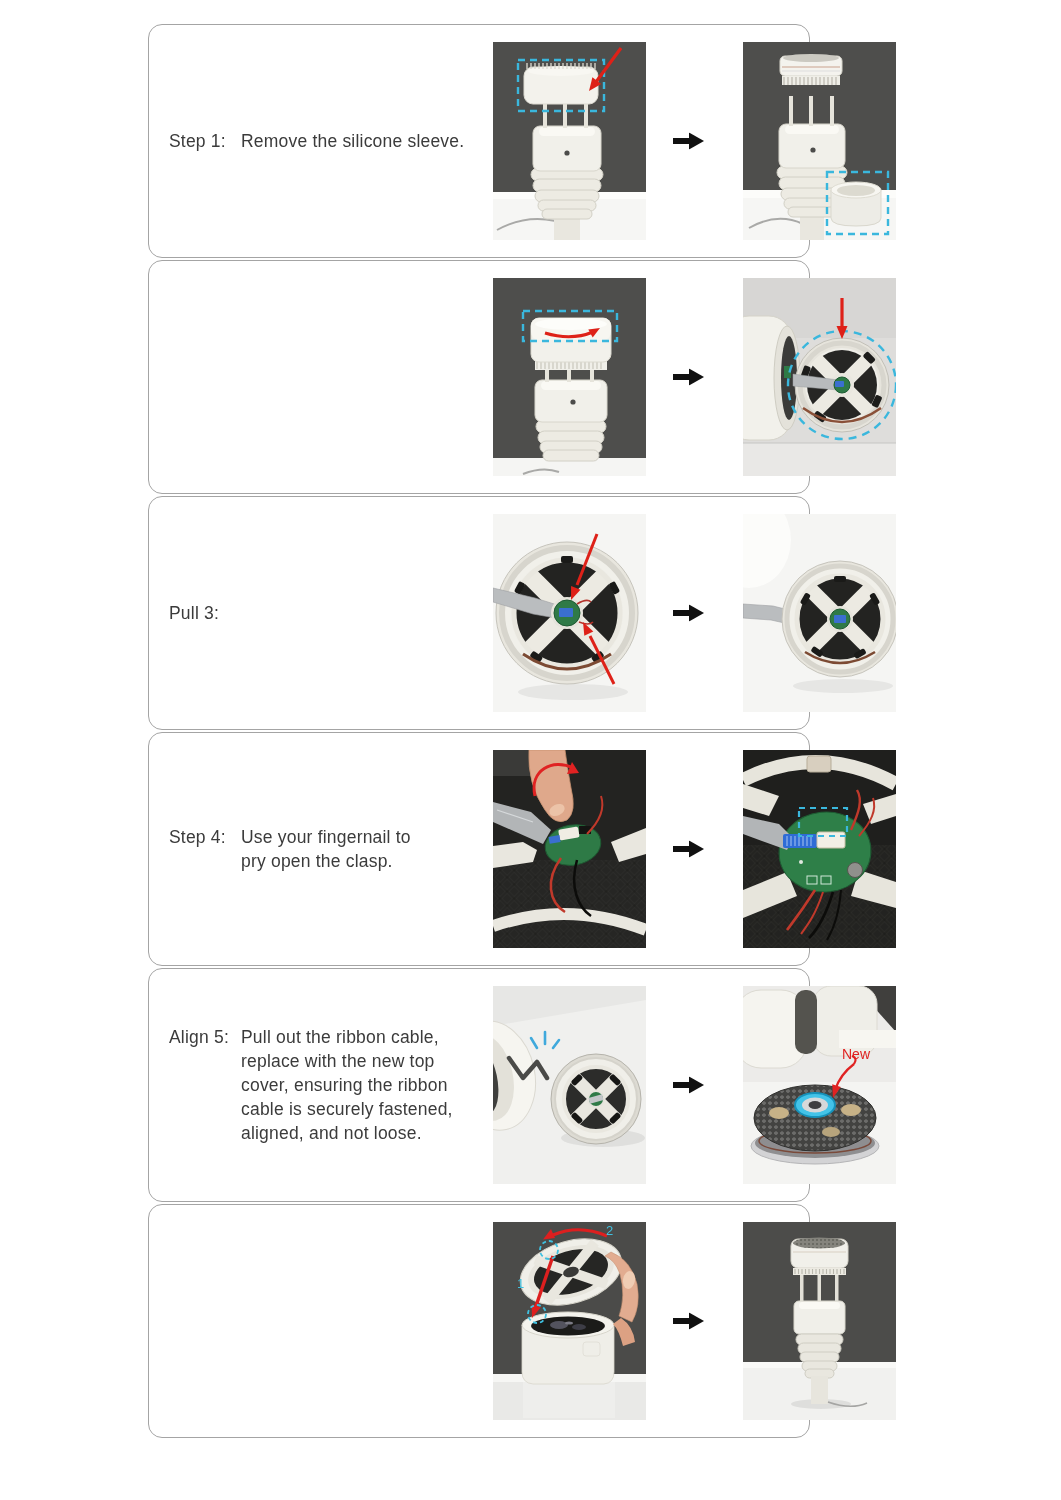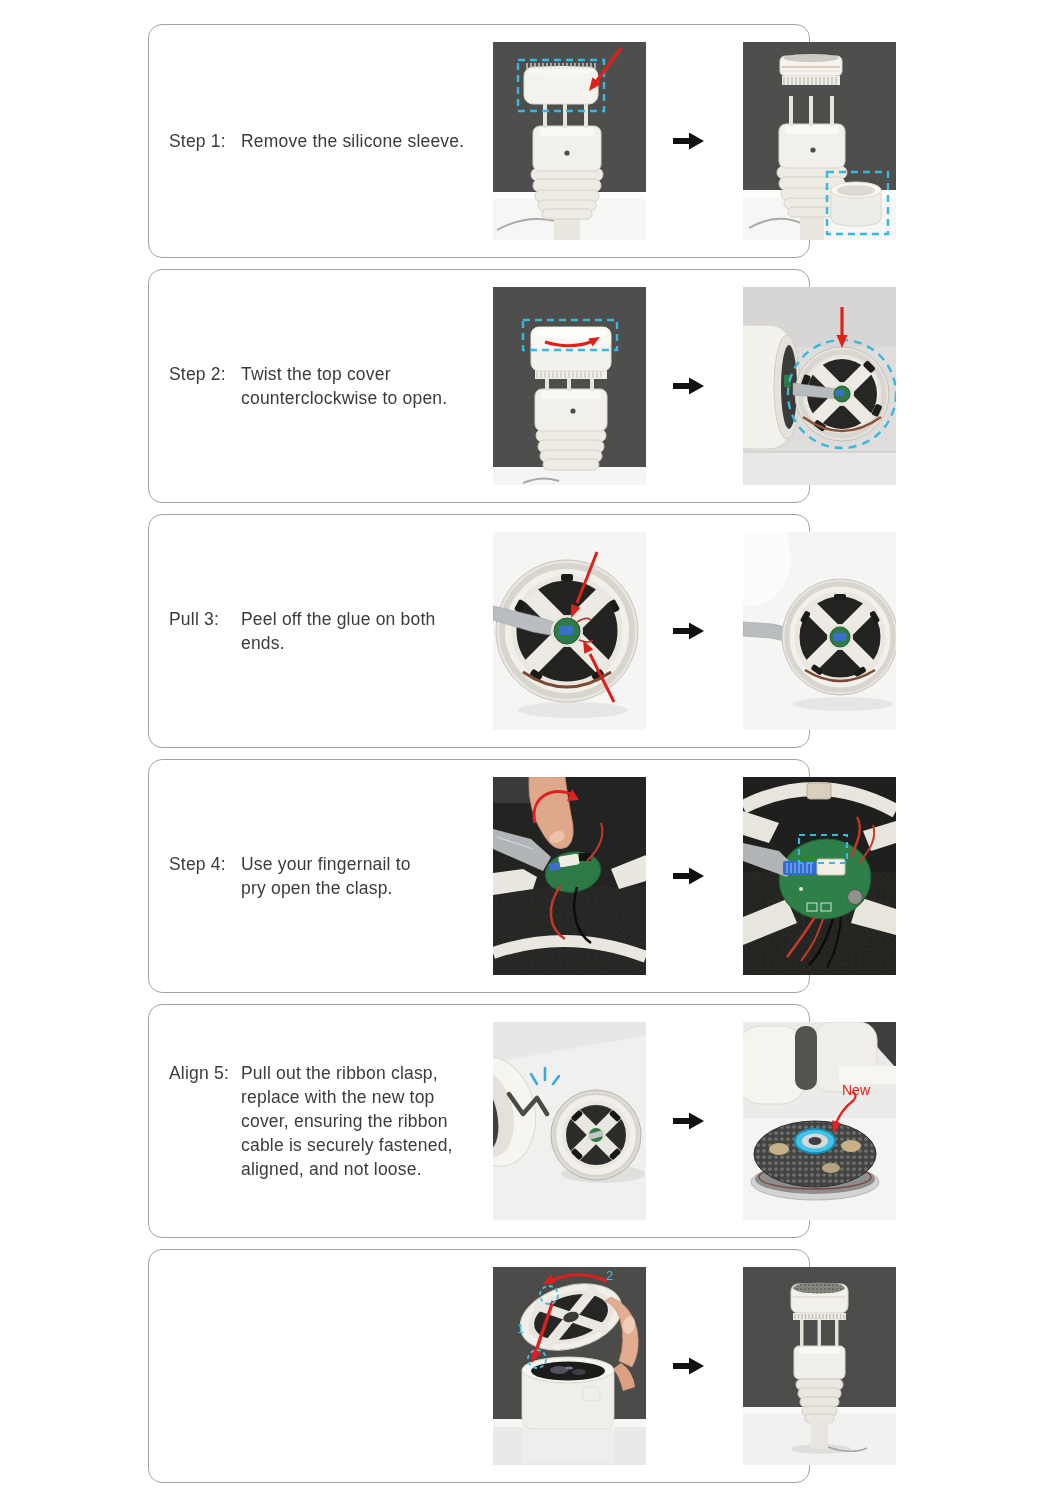--- a/index.html
+++ b/index.html
@@ -1,20 +1,20 @@
 <!DOCTYPE html>
 <html><head>
 <meta charset="utf-8">
 <style>
   html,body{margin:0;padding:0;}
   body{
     width:1061px;height:1500px;background:#ffffff;position:relative;
     font-family:"Liberation Sans",sans-serif;color:#3b3b3b;overflow:hidden;
   }
-  .cards{position:absolute;left:148px;top:24px;width:662px;display:flex;flex-direction:column;gap:11px;}
+  .cards{position:absolute;left:148px;top:24px;width:662px;display:flex;flex-direction:column;gap:2px;}
   .card{
     position:relative;height:234px;background:#fff;border:1.5px solid #a4a4a4;
     border-radius:14px;box-sizing:border-box;
   }
   .step-text{
     position:absolute;left:20px;top:50%;transform:translateY(-50%);
     display:flex;font-size:17.5px;line-height:24px;letter-spacing:.2px;white-space:nowrap;
   }
   .step-label{width:72px;flex:none;}
   .photo{position:absolute;top:50%;transform:translateY(-50%);width:153px;height:198px;}
@@ -106,27 +106,20 @@
           <path d="M88 148 L88 176 Q88 184 113 184 Q138 184 138 176 L138 148 Z" fill="#edece6" stroke="#d9d7cd"></path>
           <ellipse cx="113" cy="148" rx="25" ry="8" fill="#f7f6f1" stroke="#dedcd2"></ellipse>
           <ellipse cx="113" cy="148.5" rx="19" ry="5.5" fill="#dcdad0"></ellipse>
         </g>
         <rect x="84" y="130" width="61" height="62" fill="none" stroke="#3ab7dd" stroke-width="2.4" stroke-dasharray="7 5"></rect>
       </svg>
     </div>
   </div>
 
   <div class="card">
-    <div class="step-text">
-      <div class="step-label">Step 2:</div>
-      <div class="step-lines">
-        <div>Twist the top cover</div>
-        <div>counterclockwise to open.</div>
-      </div>
-    </div>
     <div class="photo before">
       <svg viewBox="0 0 153 198" width="153" height="198">
         <rect width="153" height="198" fill="#f5f5f3"></rect>
         <rect width="153" height="180" fill="#4e4e4c"></rect>
         <path d="M30 196 Q50 188 66 194" stroke="#a9a9a7" stroke-width="2" fill="none"></path>
         <g fill="#edebe3" stroke="#d2d0c6" stroke-width="1">
           <rect x="43" y="142" width="70" height="13" rx="6.5"></rect>
           <rect x="45" y="153" width="66" height="13" rx="6.5"></rect>
           <rect x="47" y="163" width="62" height="12" rx="6"></rect>
           <rect x="50" y="172" width="56" height="11" rx="5.5"></rect>
@@ -193,24 +186,20 @@
           <path d="M99 20 L99 50" stroke="#de2118" stroke-width="3.2"></path>
           <path d="M99 61 L93.5 48 L104.5 48 Z" fill="#de2118"></path>
         </g>
       </svg>
     </div>
   </div>
 
   <div class="card">
     <div class="step-text">
       <div class="step-label">Pull 3:</div>
-      <div class="step-lines">
-        <div>Peel off the glue on both</div>
-        <div>ends.</div>
-      </div>
     </div>
     <div class="photo before">
       <svg viewBox="0 0 153 198" width="153" height="198">
         <rect width="153" height="198" fill="#f5f5f3"></rect>
         <ellipse cx="80" cy="178" rx="55" ry="8" fill="rgba(0,0,0,0.06)"></ellipse>
         <g>
           <circle cx="74" cy="99" r="71" fill="#e8e6de" stroke="#c6c4bc"></circle>
           <circle cx="74" cy="99" r="65" fill="#f1f0ea" stroke="#d7d5cd" stroke-width="6"></circle>
           <circle cx="74" cy="99" r="56" fill="#efeee8"></circle>
           <circle cx="74" cy="99" r="53" fill="#232321"></circle>
@@ -360,21 +349,21 @@
         <path d="M98 140 C96 166 90 180 84 190" stroke="#0c0c0a" stroke-width="2" fill="none"></path>
         <rect x="56" y="58" width="48" height="28" fill="none" stroke="#3ab7dd" stroke-width="2.2" stroke-dasharray="6 5"></rect>
       </svg>
     </div>
   </div>
 
   <div class="card">
     <div class="step-text">
       <div class="step-label">Align 5:</div>
       <div class="step-lines">
-        <div>Pull out the ribbon clasp,</div>
+        <div>Pull out the ribbon cable,</div>
         <div>replace with the new top</div>
         <div>cover, ensuring the ribbon</div>
         <div>cable is securely fastened,</div>
         <div>aligned, and not loose.</div>
       </div>
     </div>
     <div class="photo before">
       <svg viewBox="0 0 153 198" width="153" height="198">
         <rect width="153" height="198" fill="#f0f0ee"></rect>
         <polygon points="0,0 153,0 153,14 0,40" fill="#e7e7e5"></polygon>

